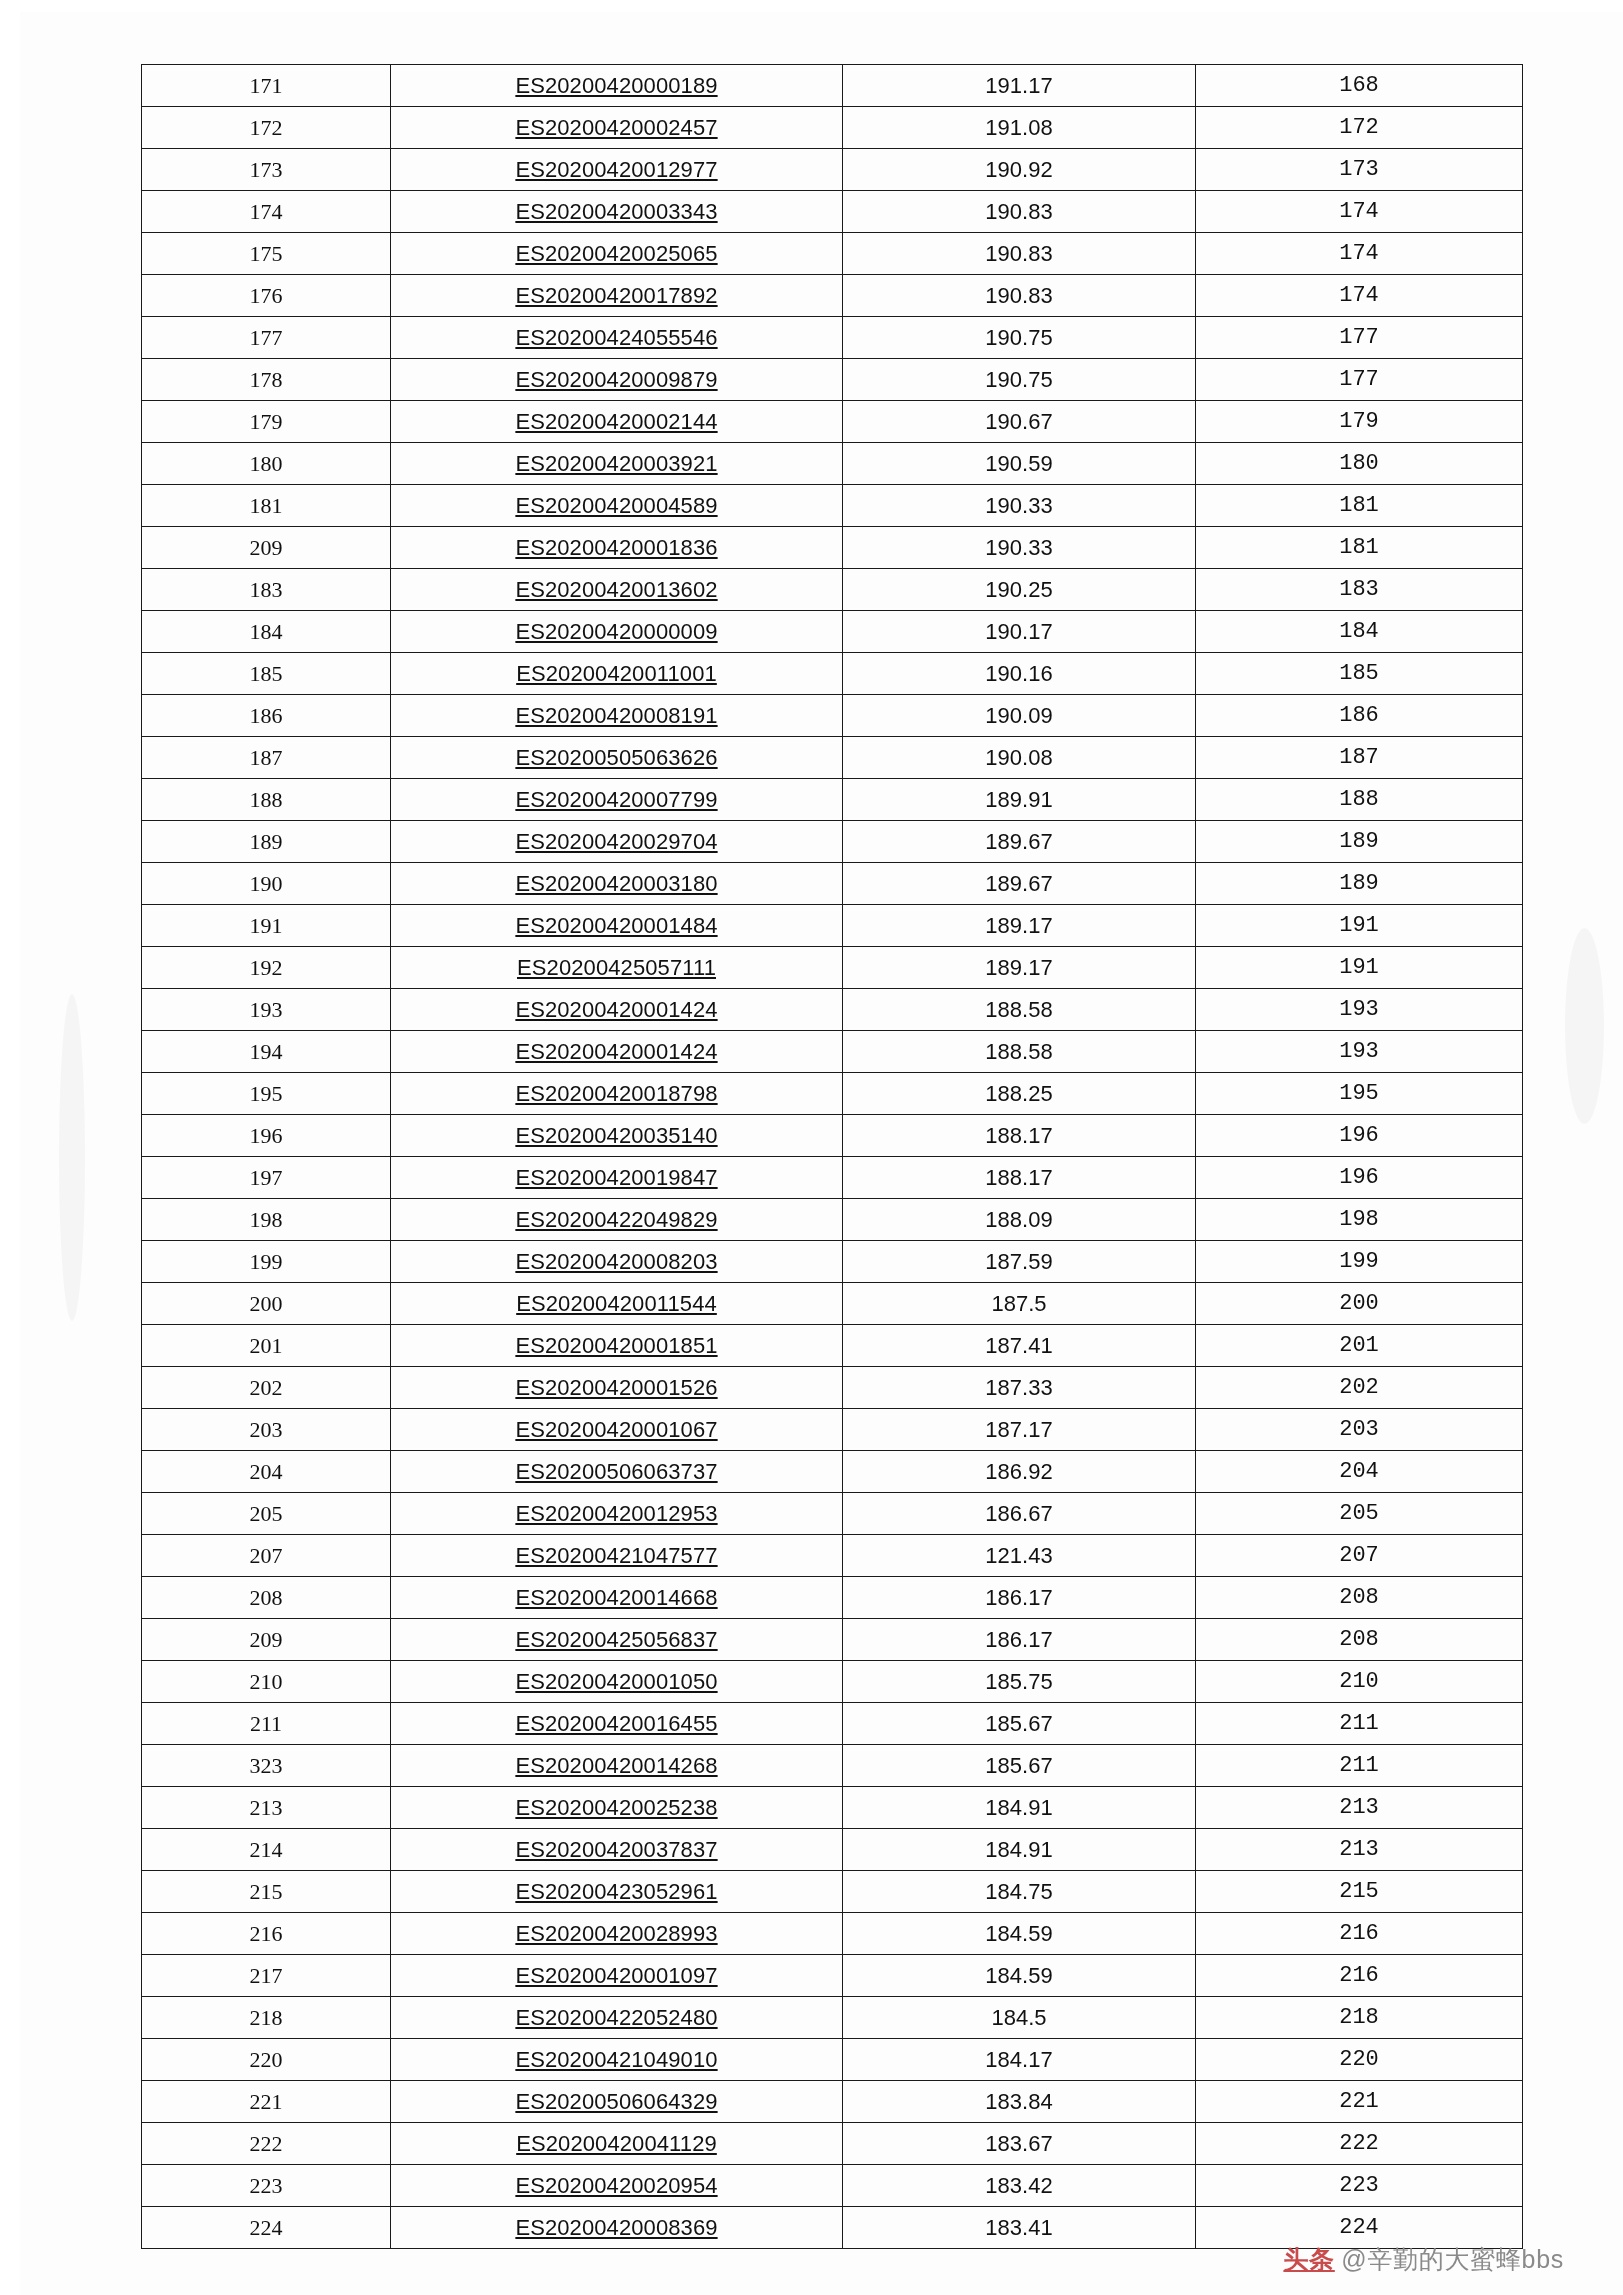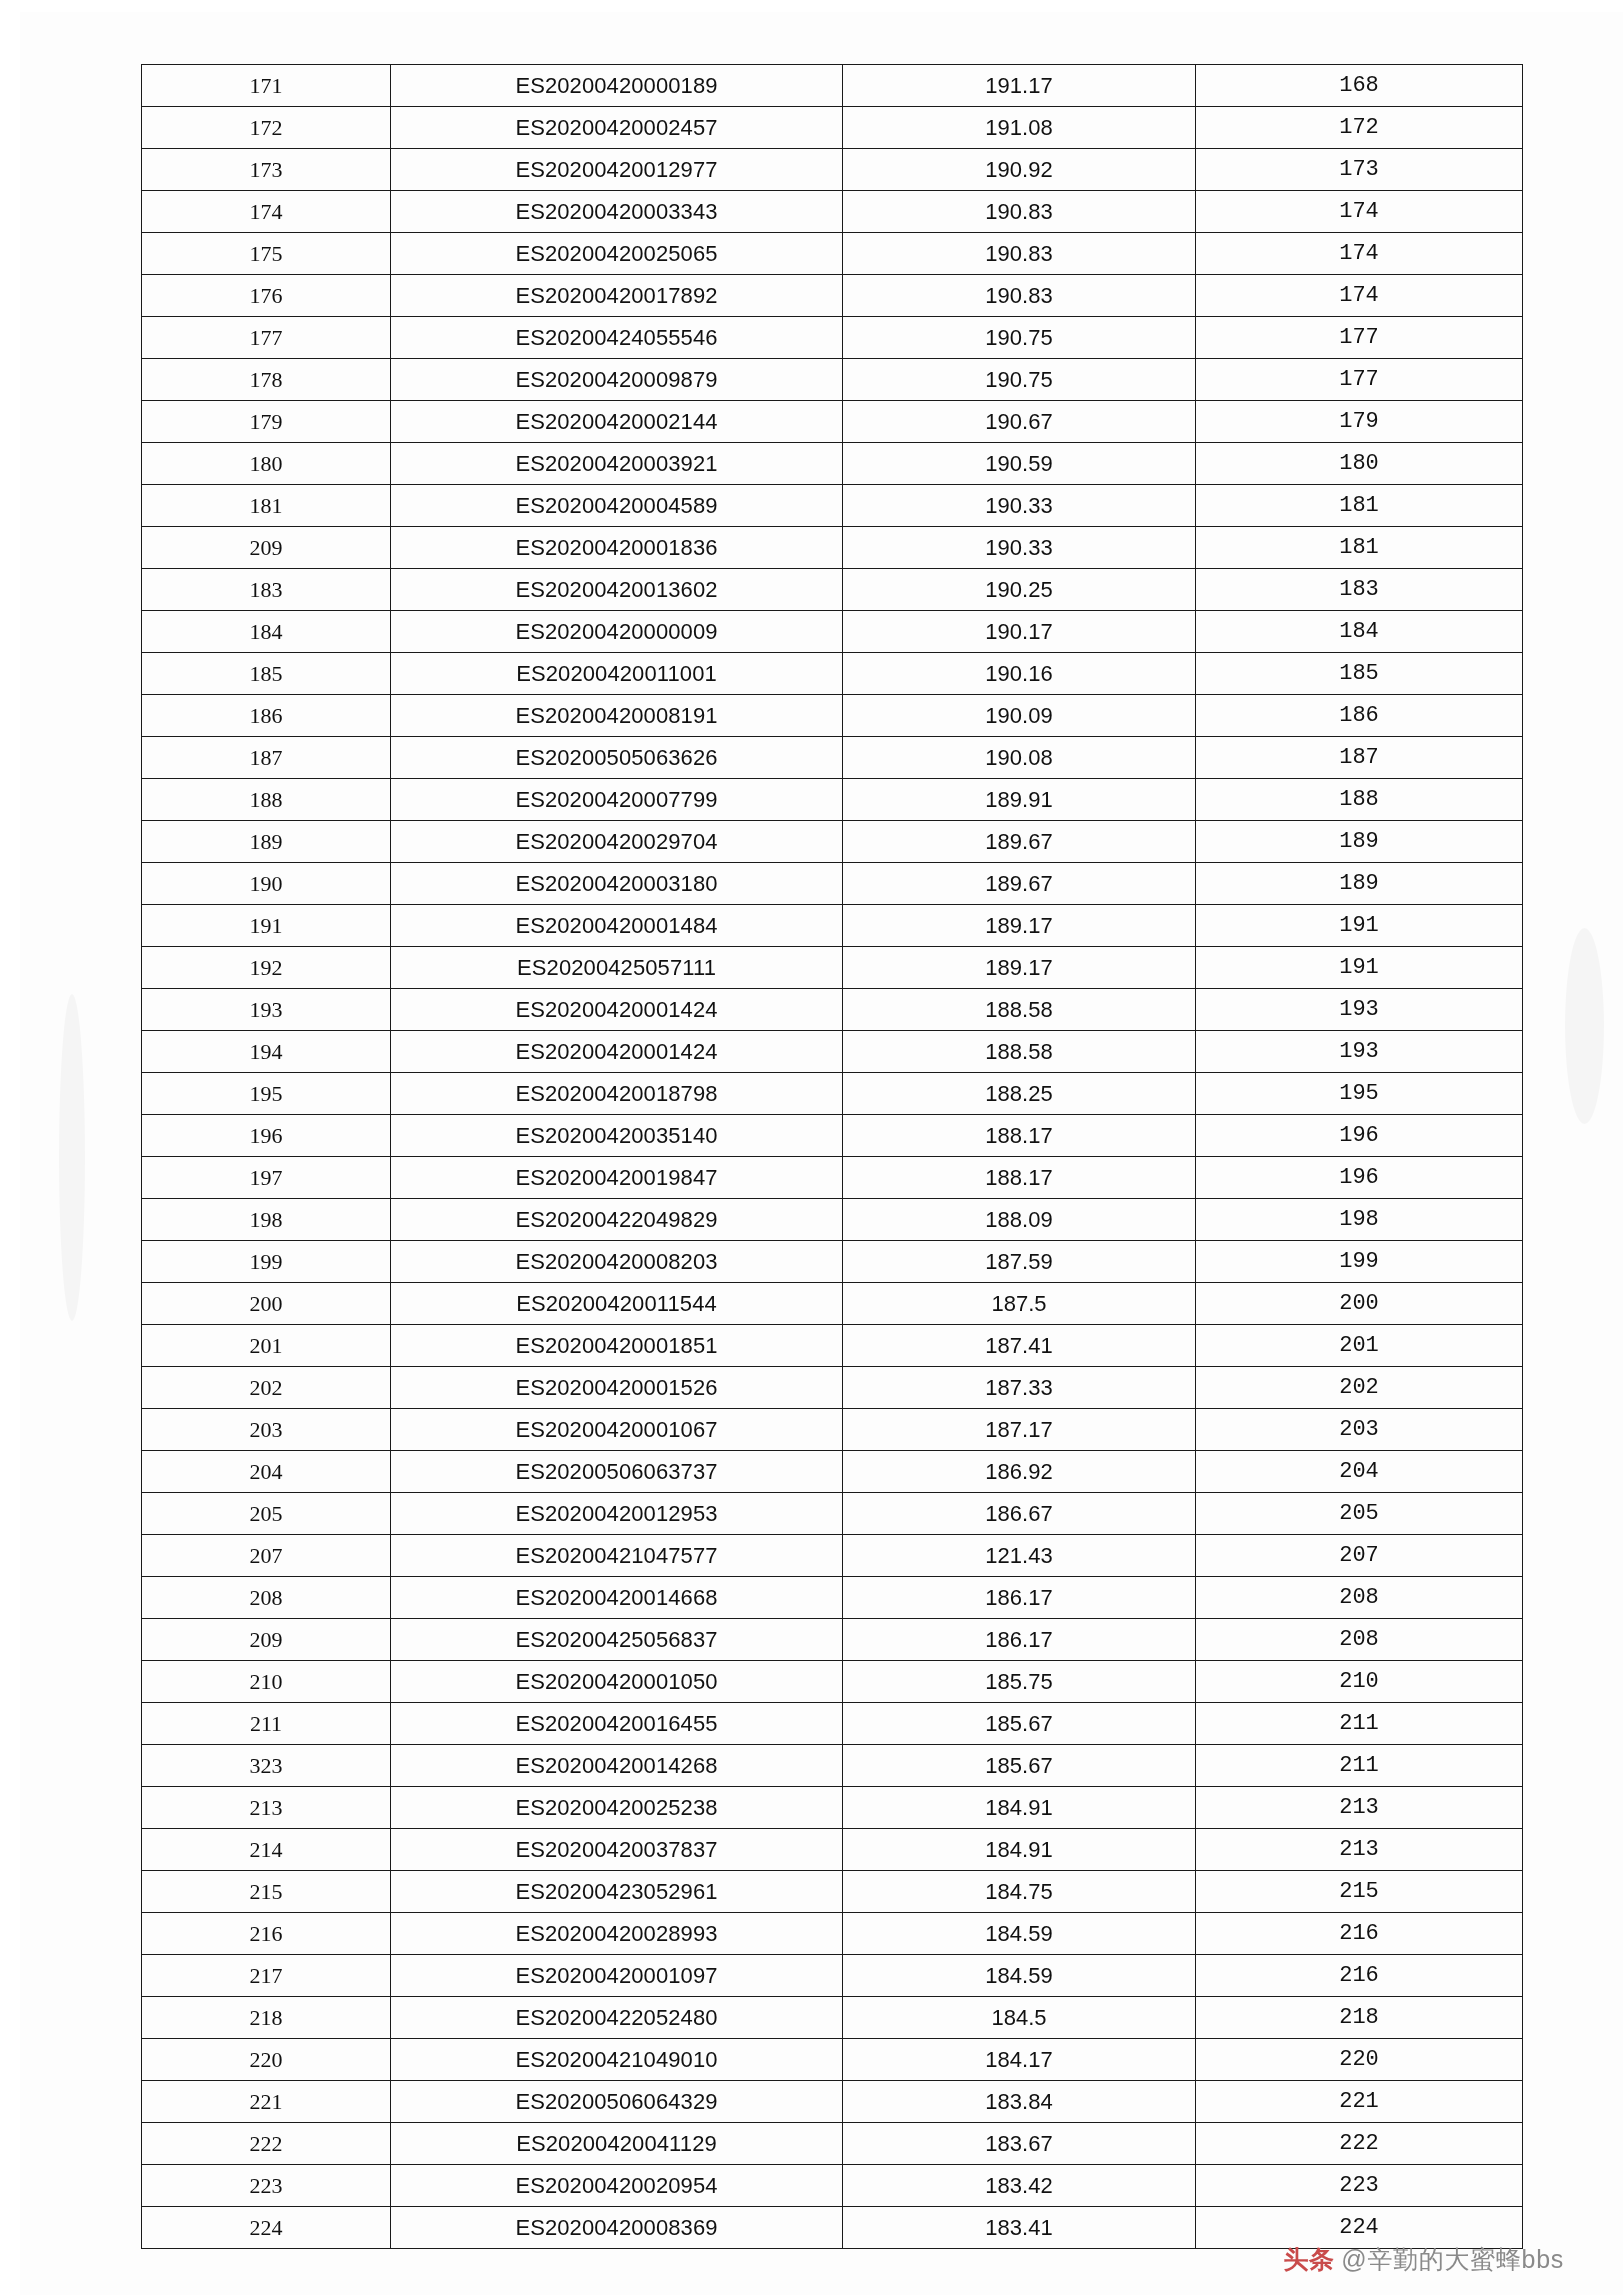--- a/index.html
+++ b/index.html
@@ -49,20 +49,21 @@
   col.c-final{ width: 327px; }
 
   td.rank {
     font-family: "Liberation Serif", serif;
     font-size: 23px;
   }
   td.id {
     font-family: "Liberation Sans", sans-serif;
     font-size: 22px;
     letter-spacing: 0.1px;
+    text-decoration: underline;
   }
   td.score {
     font-family: "Liberation Sans", sans-serif;
     font-size: 22px;
   }
   td.final {
     font-family: Liberation Mono, monospace;
     font-size: 22px;
   }
 
@@ -73,20 +74,21 @@
     font-family: "Liberation Sans", sans-serif;
     font-size: 25px;
     color: #8a8a8a;
     letter-spacing: 0.7px;
     white-space: nowrap;
   }
   .watermark .wm-logo {
     color: #c94b4b;
     font-weight: bold;
     margin-right: 6.5px;
+    text-decoration: underline;
   }
   .scan-smudge {
     position: absolute;
     pointer-events: none;
     background: rgba(0,0,0,0.03);
     border-radius: 50%;
   }
 </style>
 </head>
 <body>

